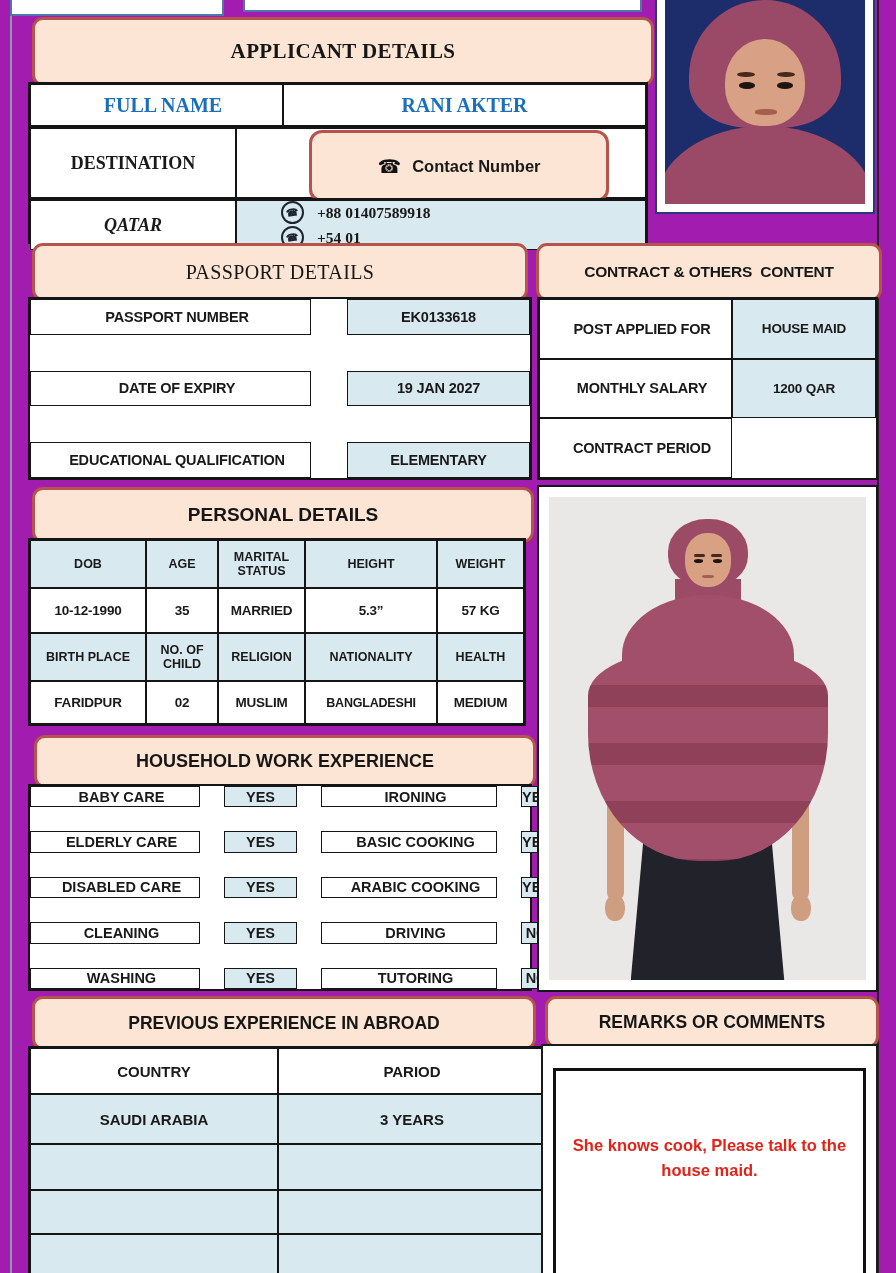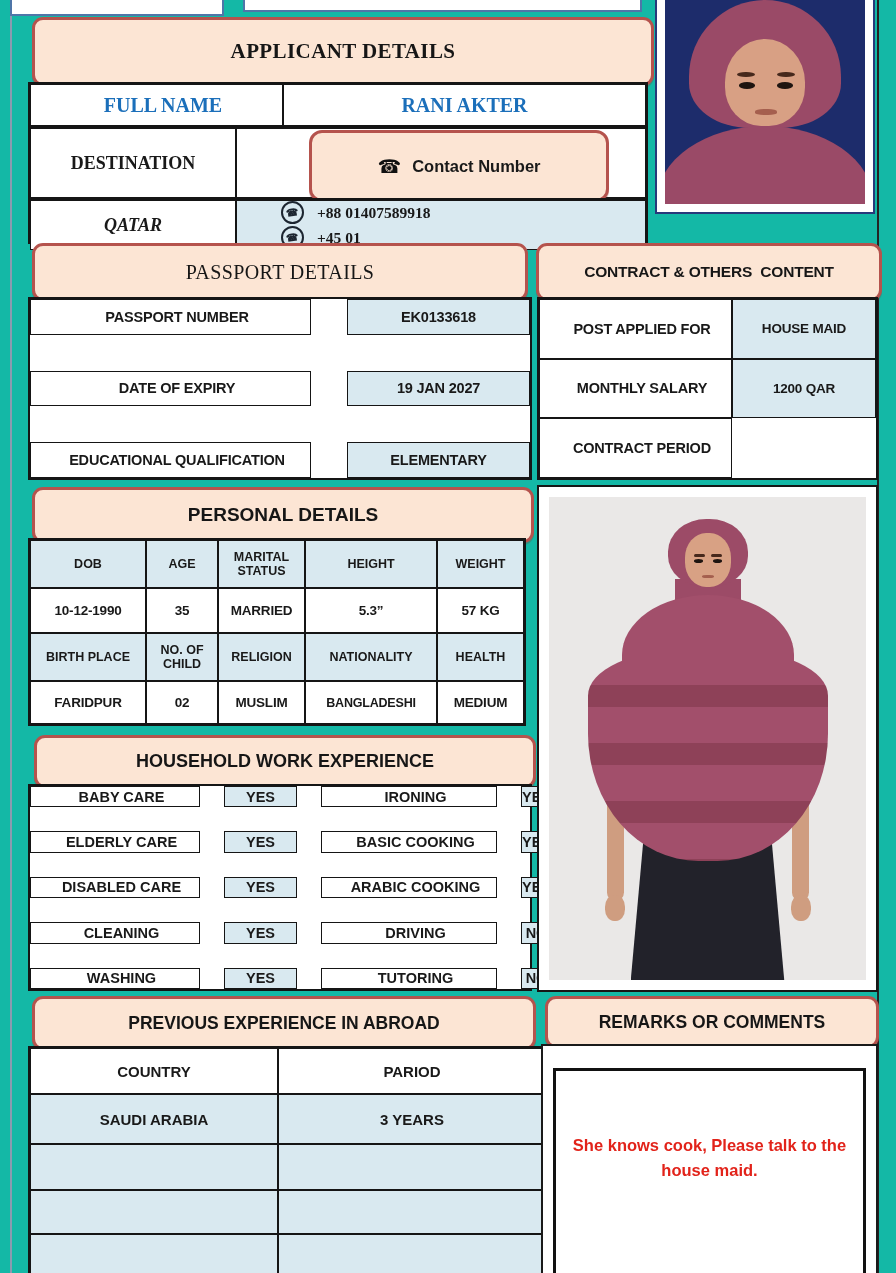--- a/index.html
+++ b/index.html
@@ -1,16 +1,16 @@
 <!DOCTYPE html>
 <html><head>
 <meta charset="utf-8">
 <style>
   html,body{margin:0;padding:0;background:#ffffff;}
-  #page{position:relative;width:896px;height:1273px;background:#14b8a6;overflow:hidden;
+  #page{position:relative;width:896px;height:1273px;background:#a21caf;overflow:hidden;
         font-family:"Liberation Sans","DejaVu Sans",sans-serif;color:#191919;}
   .abs{position:absolute;}
   .serif{font-family:"Liberation Serif","DejaVu Serif",serif;}
 
   
   .vline{position:absolute;width:2px;background:#8a9bb0;}
   .vline-dark{position:absolute;width:2px;background:#242424;}
   .frag{position:absolute;border:2px solid #4f76a8;border-top:none;background:#ffffff;}
 
   
@@ -126,21 +126,21 @@
       <span class="ph-line serif">
         <span class="ph-circle">
             <span>☎</span>
           </span>
         <span>+88 01407589918</span>
       </span>
       <span class="ph-line serif">
         <span class="ph-circle">
             <span>☎</span>
           </span>
-        <span>+45 01</span>
+        <span>+54 01</span>
       </span>
     </div>
   </div>
 
   <div class="pp-frame">
     <div class="pp-photo">
       <div class="pp-scarf"></div>
       <div class="pp-shoulders"></div>
       <div class="pp-face"></div>
       <div class="pp-brow" style="left:36%;"></div>

